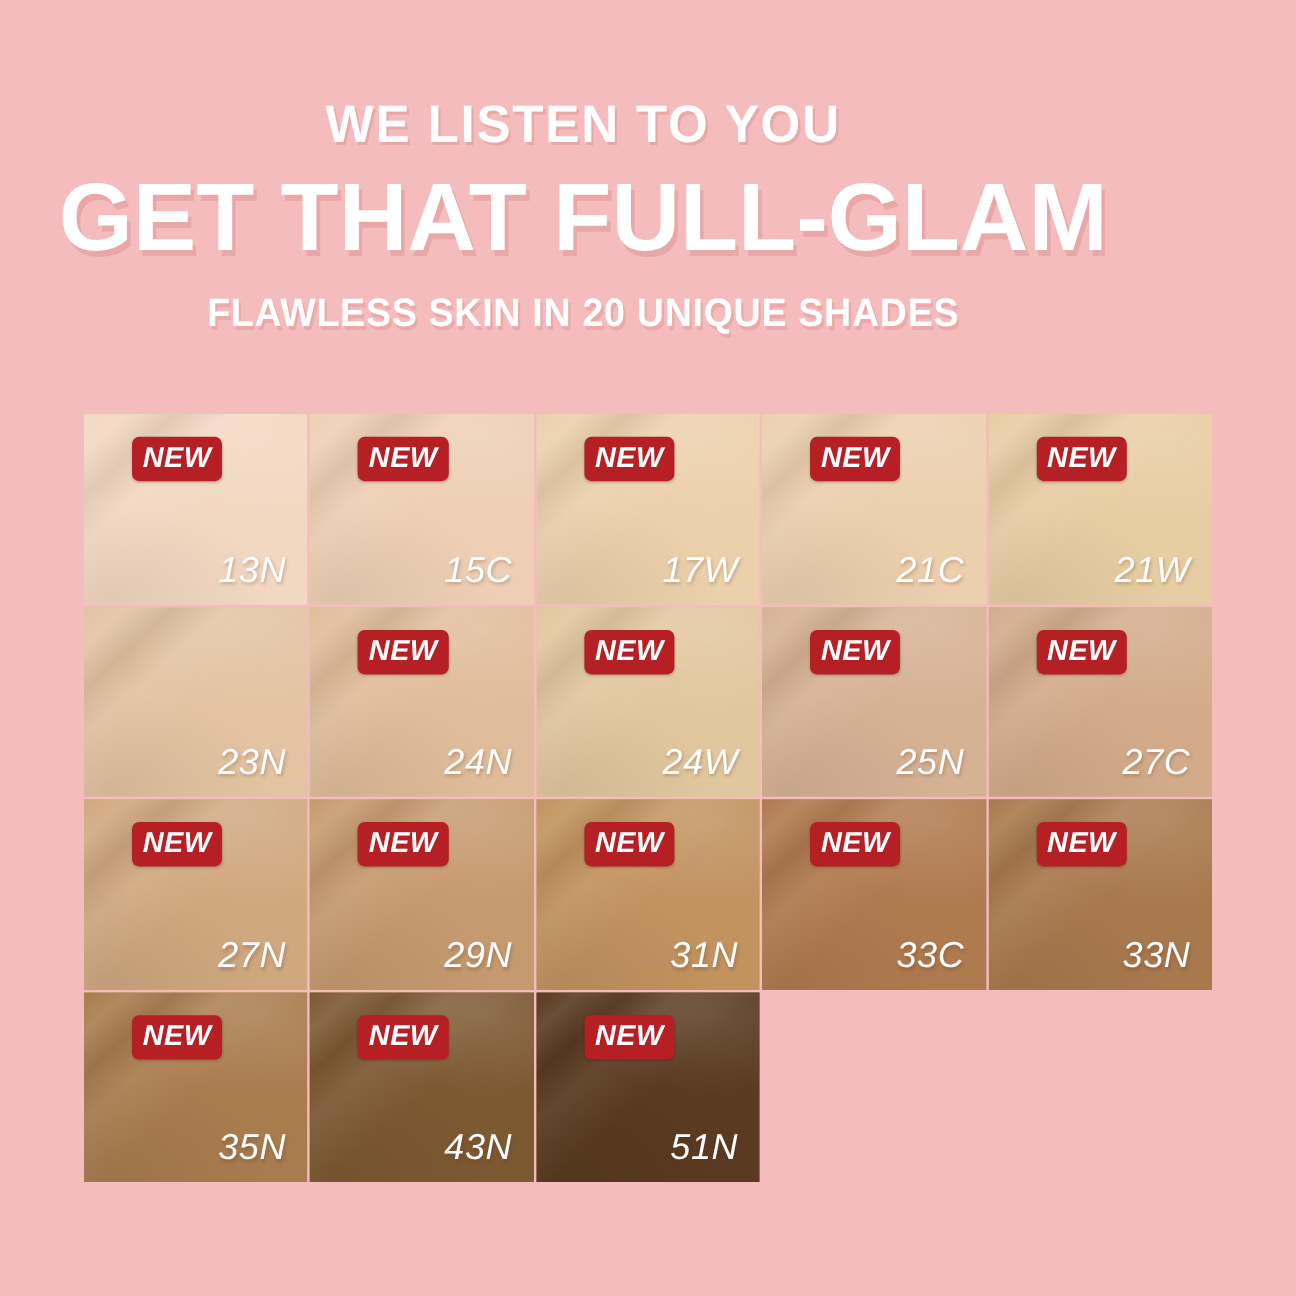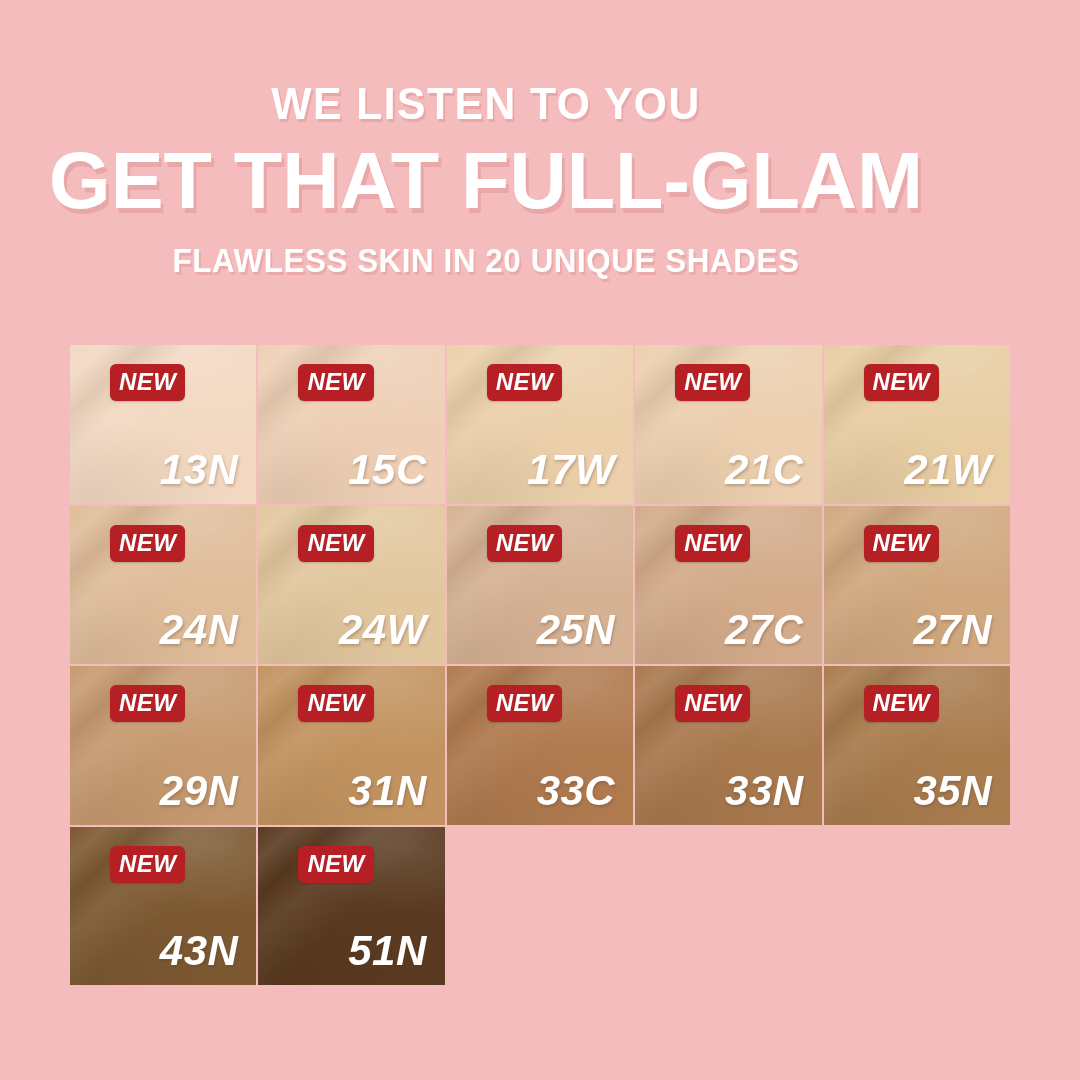--- a/index.html
+++ b/index.html
@@ -114,22 +114,22 @@
     box-shadow: 0 1px 2px rgba(0,0,0,0.18);
     margin-left: 21px;
   }
   .shade-label {
     position: absolute;
     right: 18px;
     bottom: 13px;
     color: #ffffff;
     font-family: "Liberation Sans", sans-serif;
     font-style: italic;
-    font-weight: bold;
-    font-size: 42px;
+    font-weight: normal;
+    font-size: 30px;
     line-height: 1;
     letter-spacing: 0.5px;
     text-shadow: 1px 2px 3px rgba(90,55,35,0.30);
   }
 </style>
 </head>
 <body>
 
 <div id="poster">
 
@@ -158,20 +158,24 @@
       <div class="swatch" style="background: rgb(236, 207, 174);">
         <div class="smear"></div>
         <div class="badge" style="background: rgb(182, 31, 36); color: rgb(255, 255, 255);">NEW</div>
         <div class="shade-label">21C</div>
       </div>
       <div class="swatch" style="background: rgb(232, 205, 163);">
         <div class="smear"></div>
         <div class="badge" style="background: rgb(182, 31, 36); color: rgb(255, 255, 255);">NEW</div>
         <div class="shade-label">21W</div>
       </div>
+      <div class="swatch" style="background: rgb(227, 195, 161);">
+        <div class="smear"></div>
+        <div class="shade-label">23N</div>
+      </div>
       <div class="swatch" style="background: rgb(224, 189, 154);">
         <div class="smear"></div>
         <div class="badge" style="background: rgb(182, 31, 36); color: rgb(255, 255, 255);">NEW</div>
         <div class="shade-label">24N</div>
       </div>
       <div class="swatch" style="background: rgb(226, 199, 158);">
         <div class="smear"></div>
         <div class="badge" style="background: rgb(182, 31, 36); color: rgb(255, 255, 255);">NEW</div>
         <div class="shade-label">24W</div>
       </div>

